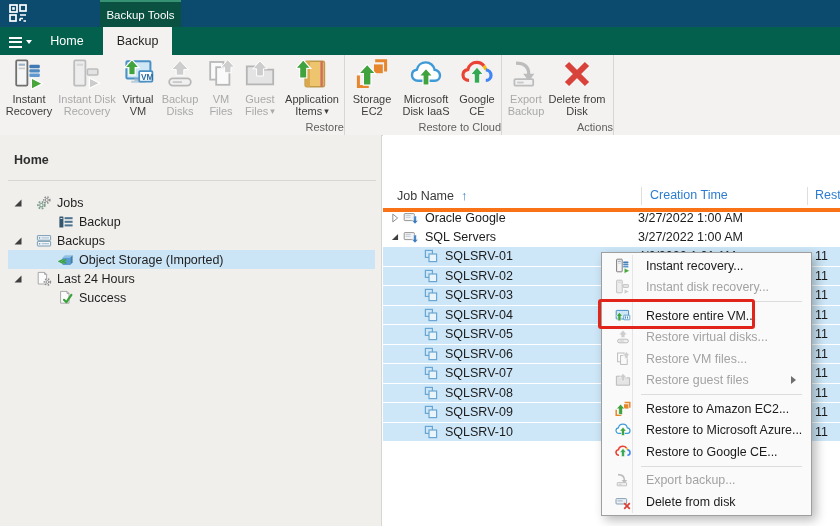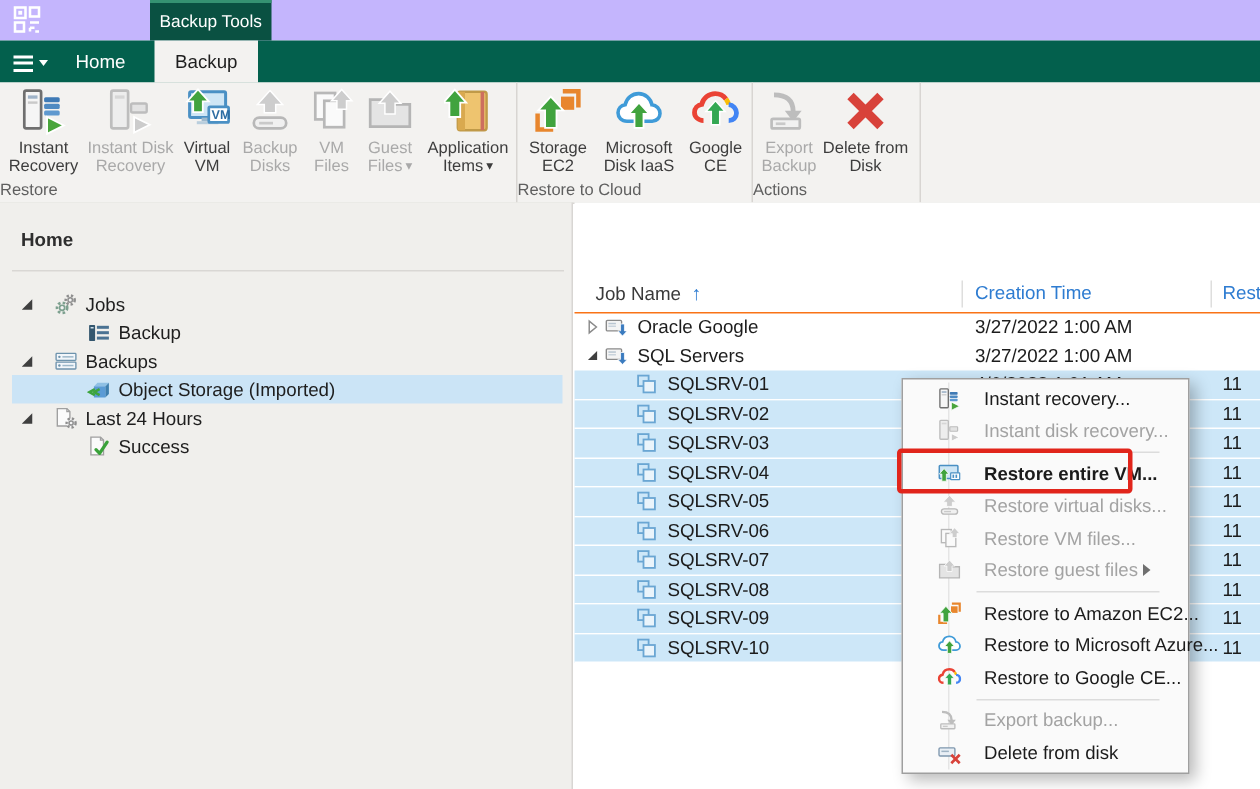--- a/index.html
+++ b/index.html
@@ -1,35 +1,35 @@
 <!DOCTYPE html>
 <html><head>
 <meta charset="utf-8">
 <style>
   html,body{margin:0;padding:0}
   .app{position:relative;width:840px;height:526px;overflow:hidden;background:#fff;
        font-family:"Liberation Sans",sans-serif;cursor:default;-webkit-user-select:none;user-select:none}
   
-  .titlebar{position:absolute;left:0;top:0;right:0;height:27px;background:#c4b5fd}
+  .titlebar{position:absolute;left:0;top:0;right:0;height:27px;background:#0c4a6e}
   .logo{position:absolute;left:8px;top:3px;width:20px;height:20px}
   .ctx-tab{position:absolute;left:100px;top:0;width:81px;height:25px;background:#0a5142;
            border-top:2px solid #359272;color:#fff;font-size:11.5px;display:flex;align-items:center;justify-content:center}
   
   .tabrow{position:absolute;left:0;top:27px;right:0;height:28px;background:#03604d}
   .hamburger{position:absolute;left:9px;top:7px;display:flex;align-items:center}
   .hbars i{display:block;width:13px;height:2px;background:#fff;margin:2.5px 0}
   .hcaret{width:0;height:0;border-top:4px solid #fff;border-left:3.5px solid transparent;border-right:3.5px solid transparent;margin-left:4px}
   .tab{position:absolute;top:0;height:28px;display:flex;align-items:center;justify-content:center;font-size:12.5px;color:#fff}
   .tab.home{left:36px;width:62px}
   .tab.active{left:103px;width:69px;background:#f3f2f0;color:#1e1e1e}
   
   .ribbon{position:absolute;left:0;top:55px;right:0;height:80px;background:#f3f2f0;border-bottom:1px solid #d8d5d2;display:flex}
   .rgroup{position:relative;height:100%;border-right:1px solid #d8d5d2;display:flex;align-items:flex-start;padding:3px 0 0 2px;box-sizing:border-box}
   .rgroup-filler{flex:1}
-  .glabel{position:absolute;bottom:2px;left:0;right:0;text-align:left;font-size:11px;color:#5f5f5f}
+  .glabel{position:absolute;bottom:2px;left:0;right:0;text-align:right;font-size:11px;color:#5f5f5f}
   .rbtn{display:flex;flex-direction:column;align-items:center;box-sizing:border-box}
   .icon32{width:32px;height:32px;display:inline-block}
   .icon16{width:16px;height:16px;display:inline-block}
   .icon32 svg,.icon16 svg,.exp16 svg,.exp14 svg,.logo svg{width:100%;height:100%;display:block}
   .rlabel{font-size:11px;line-height:12px;text-align:center;color:#3d3d3d;margin-top:3px}
   .rbtn.disabled .rlabel{color:#a9a9a9}
   .caret::after{content:"▾";font-size:9px;margin-left:2px;position:relative;top:-1px}
   
   .sidebar{position:absolute;left:0;top:135px;width:382px;bottom:0;background:#f0efec;border-right:1px solid #d8d6d3;box-sizing:border-box}
   .sidebar-header{position:absolute;left:14px;top:18px;font-size:12.5px;font-weight:bold;color:#2e2e2e}
@@ -44,45 +44,45 @@
   .tlabel{margin-left:5px;white-space:nowrap}
   
   .main{position:absolute;left:383px;top:135px;right:0;bottom:0;background:#fff}
   .searchbox{position:absolute;left:11px;top:17px;width:389px;height:25px;border:1px solid #a6a6a6;background:#fff;
              box-sizing:border-box;display:flex;align-items:center}
   .searchbox .icon16{margin-left:6px;flex:none}
   .searchbox input{flex:1;border:none;outline:none;background:transparent;margin-left:6px;
                    font:italic 12.5px "Liberation Sans",sans-serif;color:#333;min-width:0}
   .searchbox input::placeholder{color:#8f8f8f;font-style:italic}
   .searchbox .clear{width:16px;height:16px;margin-right:6px;flex:none}
-  .thead{position:absolute;left:0;top:50px;right:0;height:23px;font-size:12.5px;border-bottom:1px solid #f97316}
+  .thead{position:absolute;left:0;top:50px;right:0;height:23px;font-size:12.5px;border-bottom:4px solid #f97316}
   .th-job{position:absolute;left:14px;top:3px;color:#3a3a3a}
   .sort-arrow::after{content:"↑";color:#2e7cd1;margin-left:7px;font-size:13px}
   .th-time{position:absolute;left:267px;top:3px;color:#2e7cd1}
   .th-points{position:absolute;left:432px;top:3px;color:#2e7cd1;white-space:nowrap}
   .th-sep{position:absolute;top:2px;height:18px;width:1px;background:#dededd}
   #rows{position:absolute;left:0;top:73px;right:0}
   .row{position:relative;height:19.5px;box-sizing:border-box;display:flex;align-items:center;font-size:12.5px;color:#1c1c1c}
   .row.selected{background:#cde7f8;border-bottom:1px solid #fff}
   .exp14{width:14px;height:14px;flex:none;margin-left:5px}
   .row.lvl1 .exp14{visibility:hidden}
   .row .icon16{margin-left:1px;flex:none}
   .row.lvl1 .icon16{margin-left:21px}
   .rname{margin-left:6px;white-space:nowrap}
-  .rtime{position:absolute;left:267px;white-space:nowrap}
+  .rtime{position:absolute;left:255px;white-space:nowrap}
   .rpoints{position:absolute;left:432px;white-space:nowrap}
   
-  .ctxmenu{position:absolute;left:601px;top:252px;width:192px;background:#fafafa;border:1px solid #9f9f9f;
-           box-shadow:4px 4px 10px rgba(0,0,0,.28);padding:2px 16px;z-index:20;box-sizing:border-box}
+  .ctxmenu{position:absolute;left:601px;top:252px;width:211px;background:#fafafa;border:1px solid #9f9f9f;
+           box-shadow:4px 4px 10px rgba(0,0,0,.28);padding:2px 6px;z-index:20;box-sizing:border-box}
   .ctxmenu::before{content:"";position:absolute;left:30px;top:2px;bottom:2px;width:1px;background:#e5e5e5}
   .mi{position:relative;height:21.5px;display:flex;align-items:center;font-size:12.4px;color:#1b1b1b}
   .mi .icon16{margin-left:7px;flex:none}
   .mlabel{margin-left:15px;white-space:nowrap}
   .mi.disabled .mlabel{color:#a3a3a3}
-  .mi.bold .mlabel{font-weight:bold}
+  .mi.bold .mlabel{font-weight:normal}
   .msep{height:1px;background:#dcdcdc;margin:3px 3px 3px 33px}
   .subarrow{position:absolute;right:9px;top:50%;margin-top:-4px;width:0;height:0;
             border-left:5px solid #6f6f6f;border-top:4px solid transparent;border-bottom:4px solid transparent}
   
   .annotation{position:absolute;left:598px;top:299px;width:151px;height:24px;border:3px solid #e1251b;border-radius:3px;z-index:30}
 </style>
 </head>
 <body>
 
 <div class="app">

